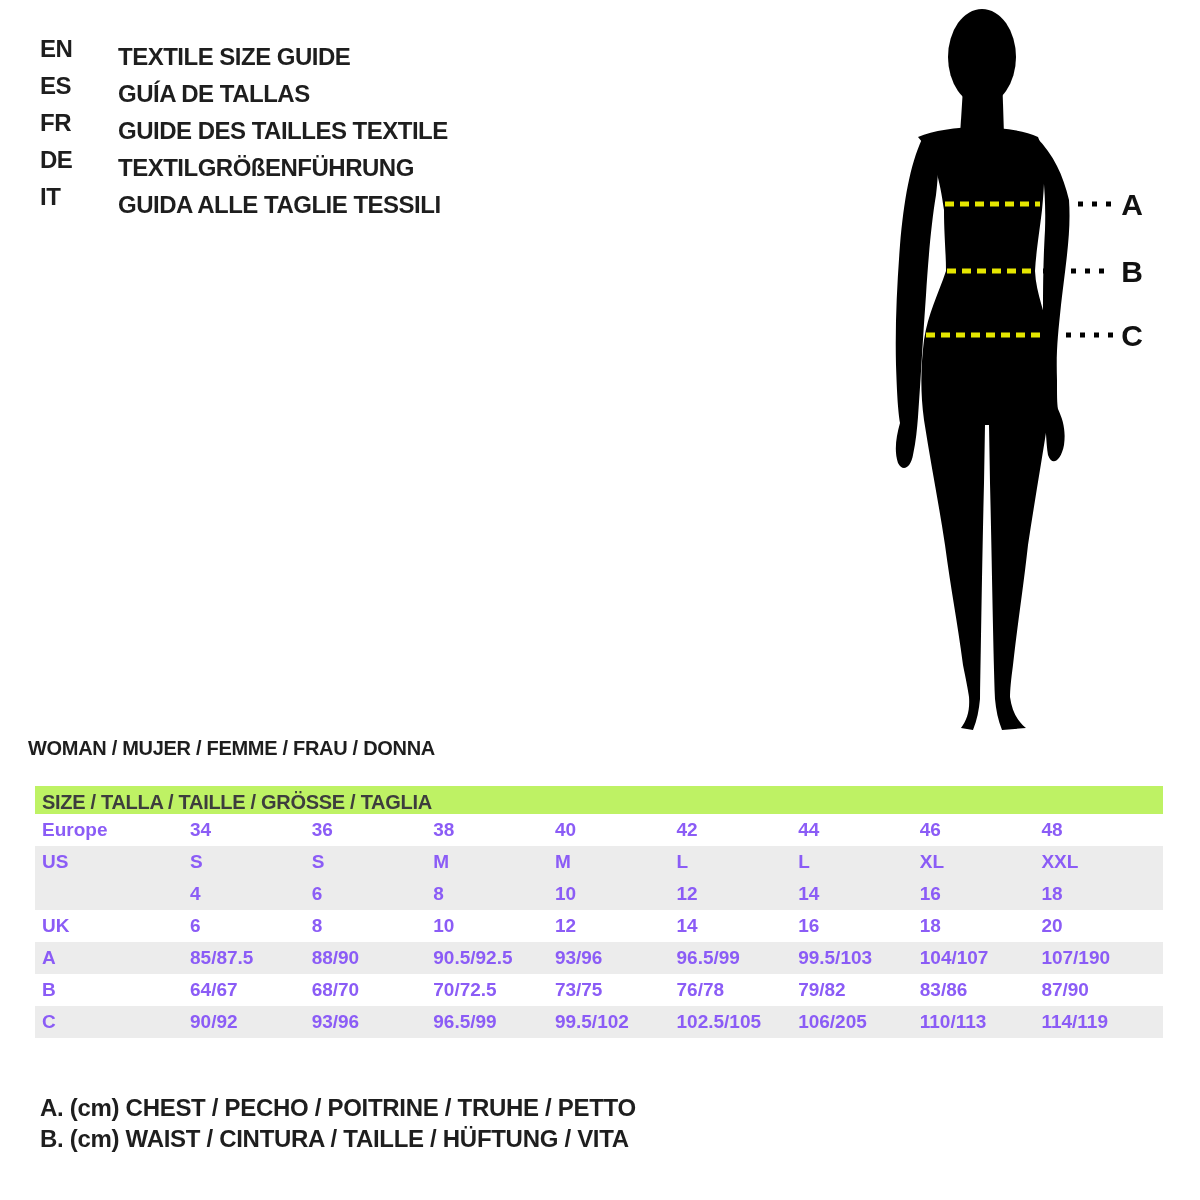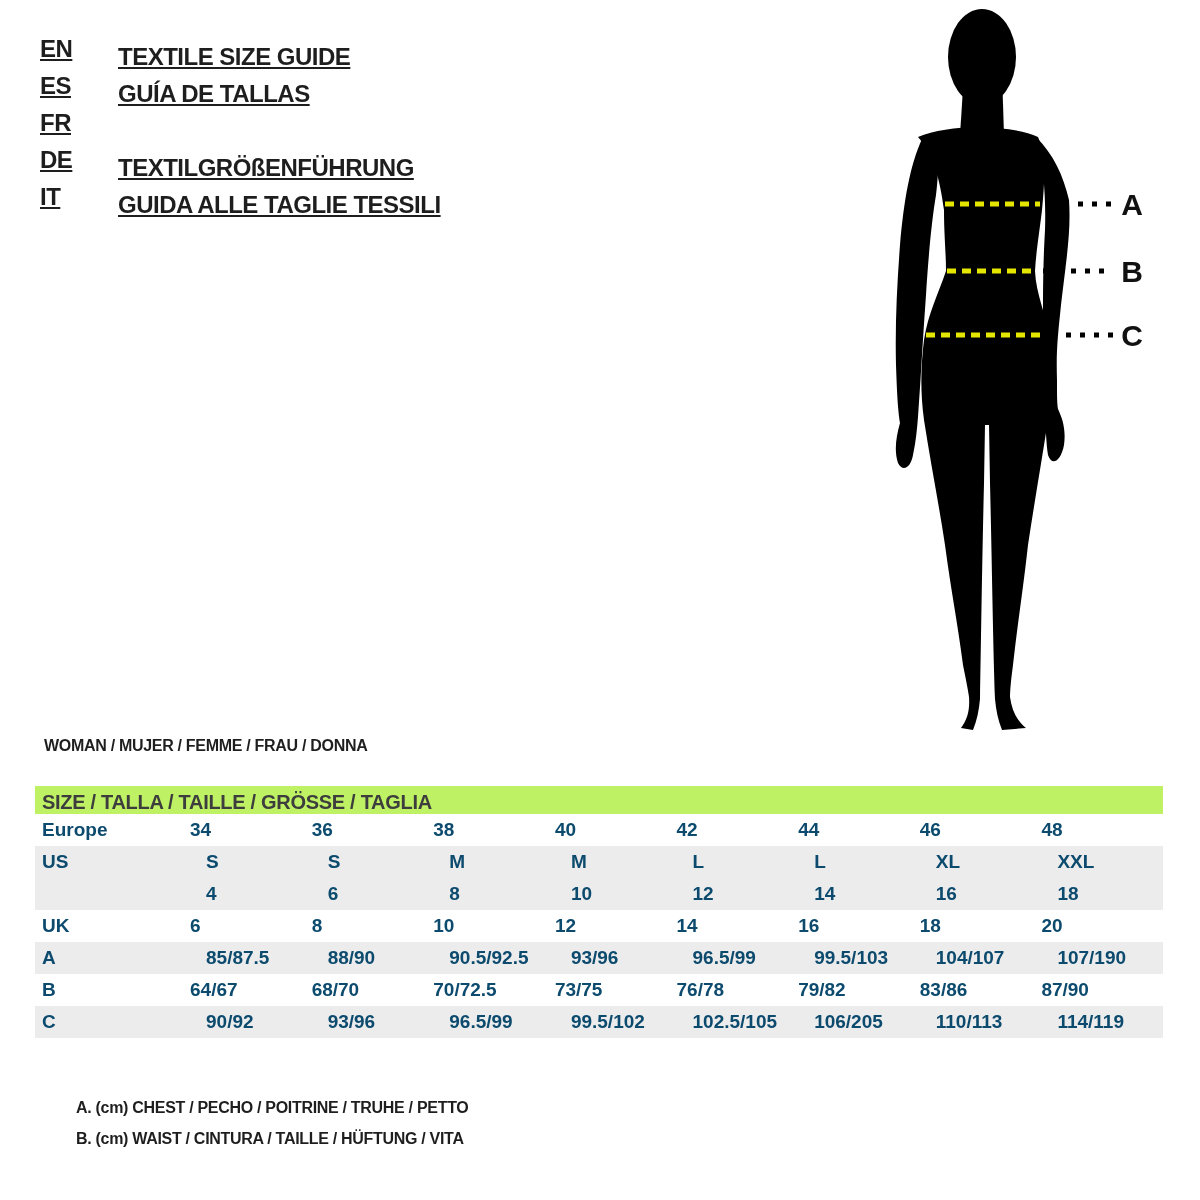--- a/index.html
+++ b/index.html
@@ -2,58 +2,59 @@
 <html><head>
 <meta charset="utf-8">
 <style>
   * { margin:0; padding:0; box-sizing:border-box; }
   html,body { background:#ffffff; }
   .canvas {
     position:relative; width:1200px; height:1200px; background:#ffffff;
     font-family:"Liberation Sans", sans-serif; color:#1e1e1e; overflow:hidden;
   }
   
-  .lang-list { position:absolute; left:40px; top:30px;text-decoration:underline; }
+  .lang-list { position:absolute; left:40px; top:30px; }
   .lang-row { display:flex; height:37px; align-items:center; }
   .lang-code { width:78px; font-size:24px; font-weight:bold; letter-spacing:-0.5px; }
   .lang-title { font-size:24px; font-weight:bold; letter-spacing:-0.5px; white-space:nowrap;margin-top:16px; }
   
   .figure-wrap { position:absolute; left:860px; top:5px; width:320px; height:735px; }
   
-  .section-title { position:absolute; left:44px; top:737px; font-size:16px; font-weight:bold; letter-spacing:-0.3px; }
+  .section-title { position:absolute; left:28px; top:737px; font-size:20px; font-weight:bold; letter-spacing:-0.3px; }
   
   .size-table { position:absolute; left:35px; top:786px; width:1128px; }
   .table-header {
     height:28px; line-height:32px; background:#bef264; color:#3d3d3d;
     font-size:20px; font-weight:bold; padding-left:7px; letter-spacing:-0.3px;
   }
-  .t-row { display:flex; height:32px; align-items:center; font-size:19px; font-weight:bold; color:#0c4a6e; }
-  .t-row.shade { background:#ececec;gap:16px; }
+  .t-row { display:flex; height:32px; align-items:center; font-size:19px; font-weight:bold; color:#8b5cf6; }
+  .t-row.shade { background:#ececec; }
   .t-label { width:155px; padding-left:7px; }
   .t-cell { flex:1 1 0; text-align:left; }
   
   .legend { position:absolute; left:40px; top:1092px; }
-  .legend-line { font-size:16px; font-weight:bold; line-height:31px; letter-spacing:-0.3px; white-space:nowrap;margin-left:36px; }
+  .legend-line { font-size:24px; font-weight:bold; line-height:31px; letter-spacing:-0.3px; white-space:nowrap; }
 </style>
 </head>
 <body>
 
 <div class="canvas">
 
   <div class="lang-list">
     <div class="lang-row">
       <span class="lang-code">EN</span>
       <span class="lang-title">TEXTILE SIZE GUIDE</span>
     </div>
     <div class="lang-row">
       <span class="lang-code">ES</span>
       <span class="lang-title">GUÍA DE TALLAS</span>
     </div>
     <div class="lang-row">
       <span class="lang-code">FR</span>
+      <span class="lang-title">GUIDE DES TAILLES TEXTILE</span>
     </div>
     <div class="lang-row">
       <span class="lang-code">DE</span>
       <span class="lang-title">TEXTILGRÖßENFÜHRUNG</span>
     </div>
     <div class="lang-row">
       <span class="lang-code">IT</span>
       <span class="lang-title">GUIDA ALLE TAGLIE TESSILI</span>
     </div>
   </div>

